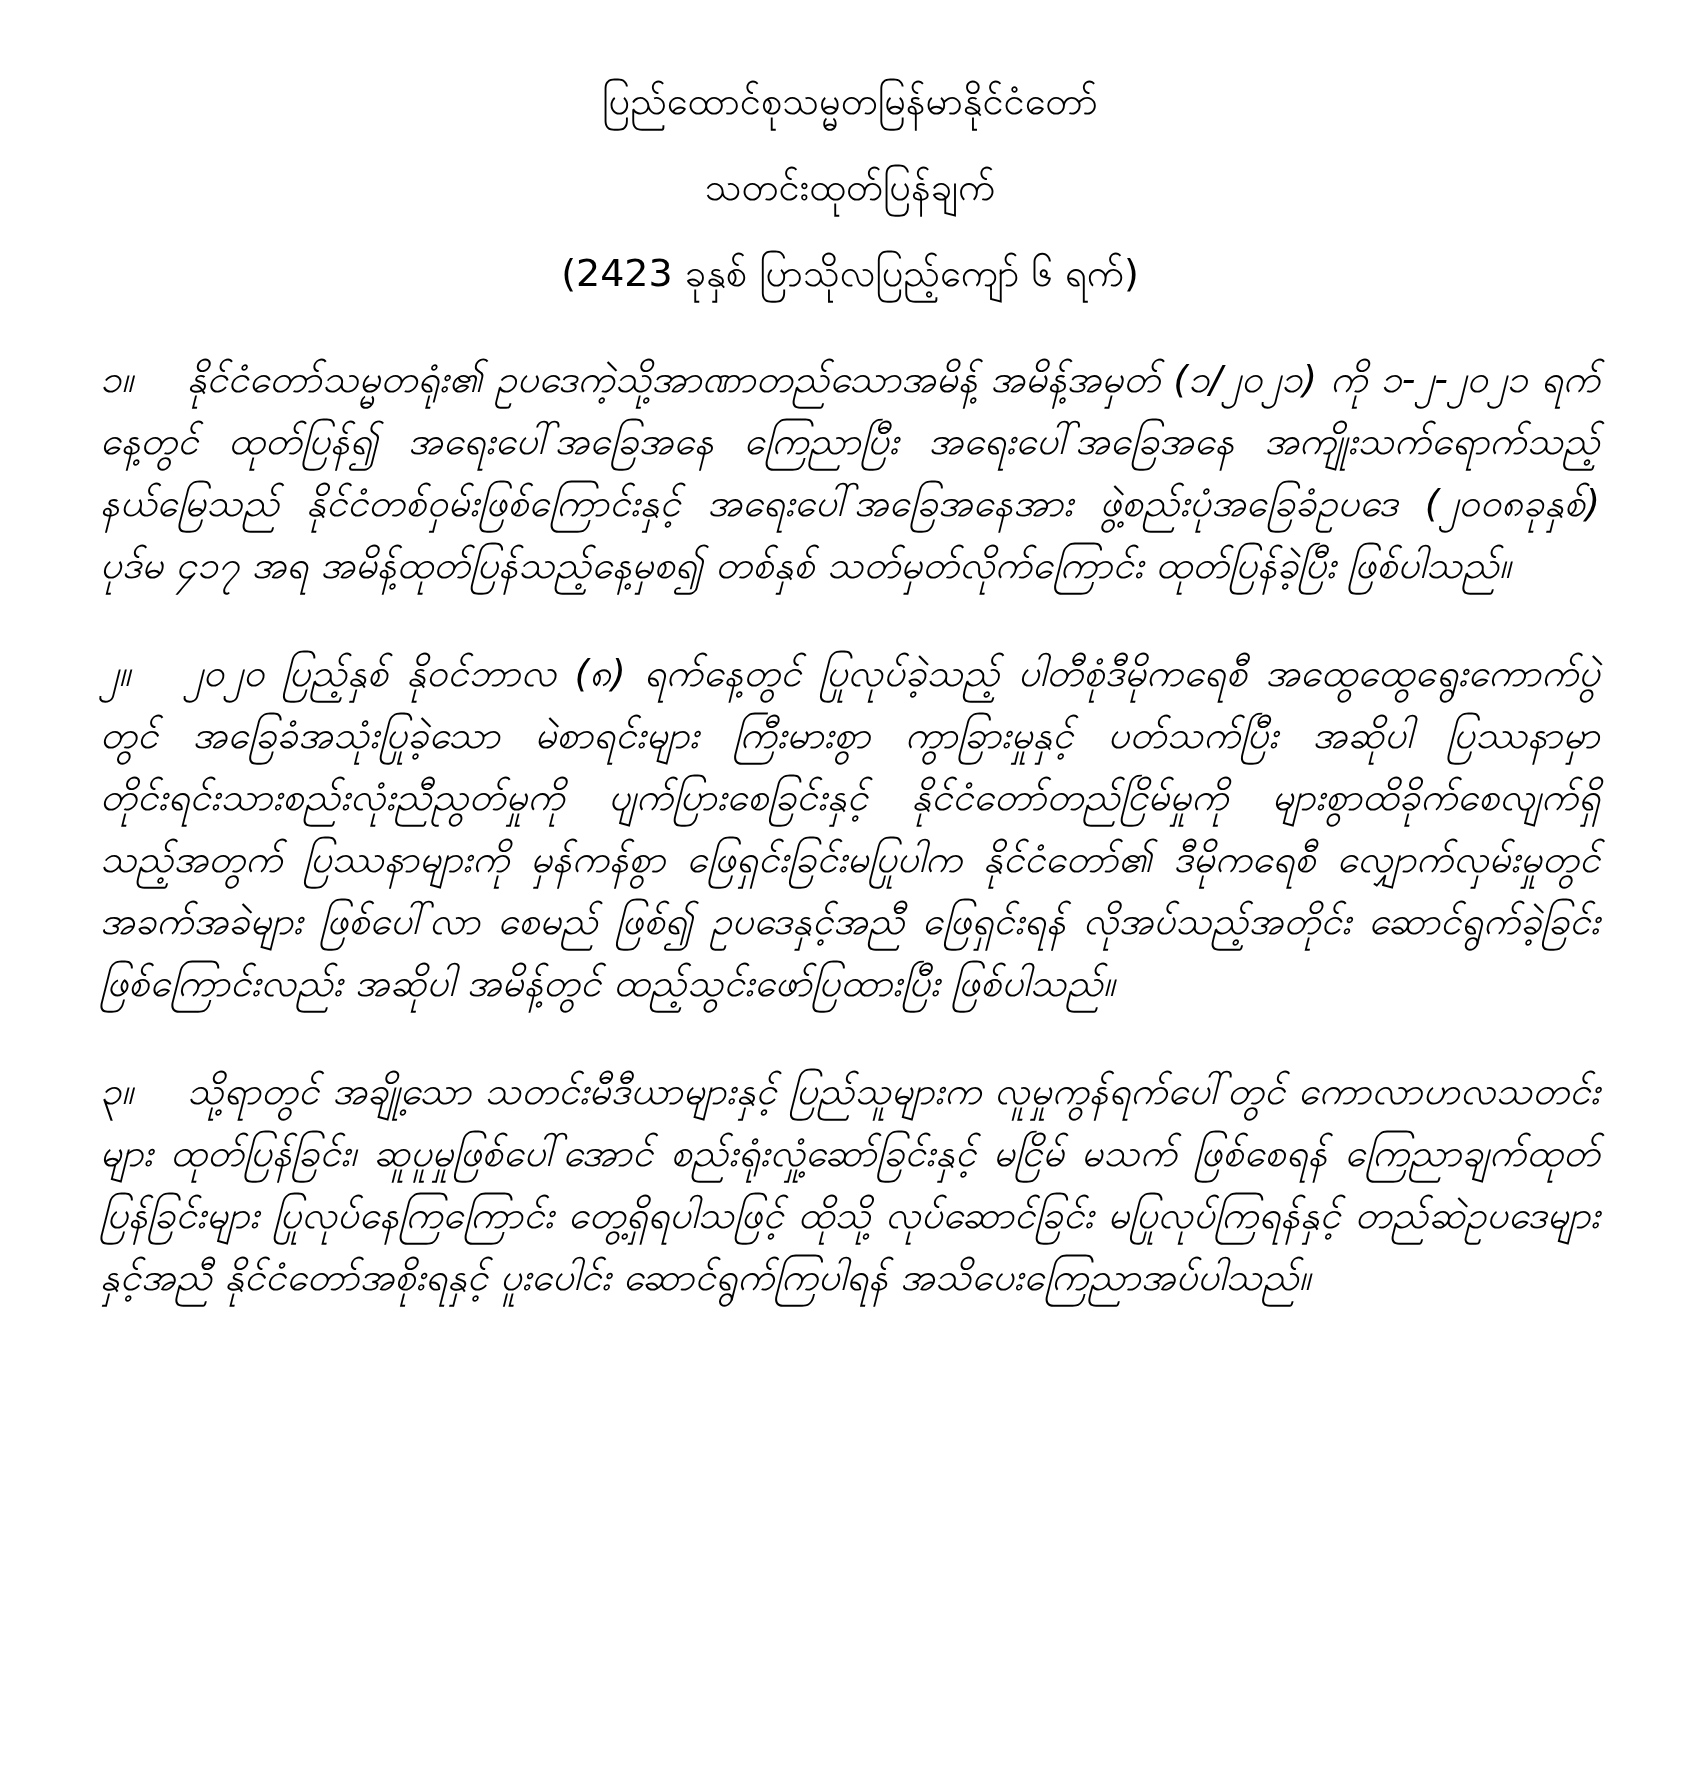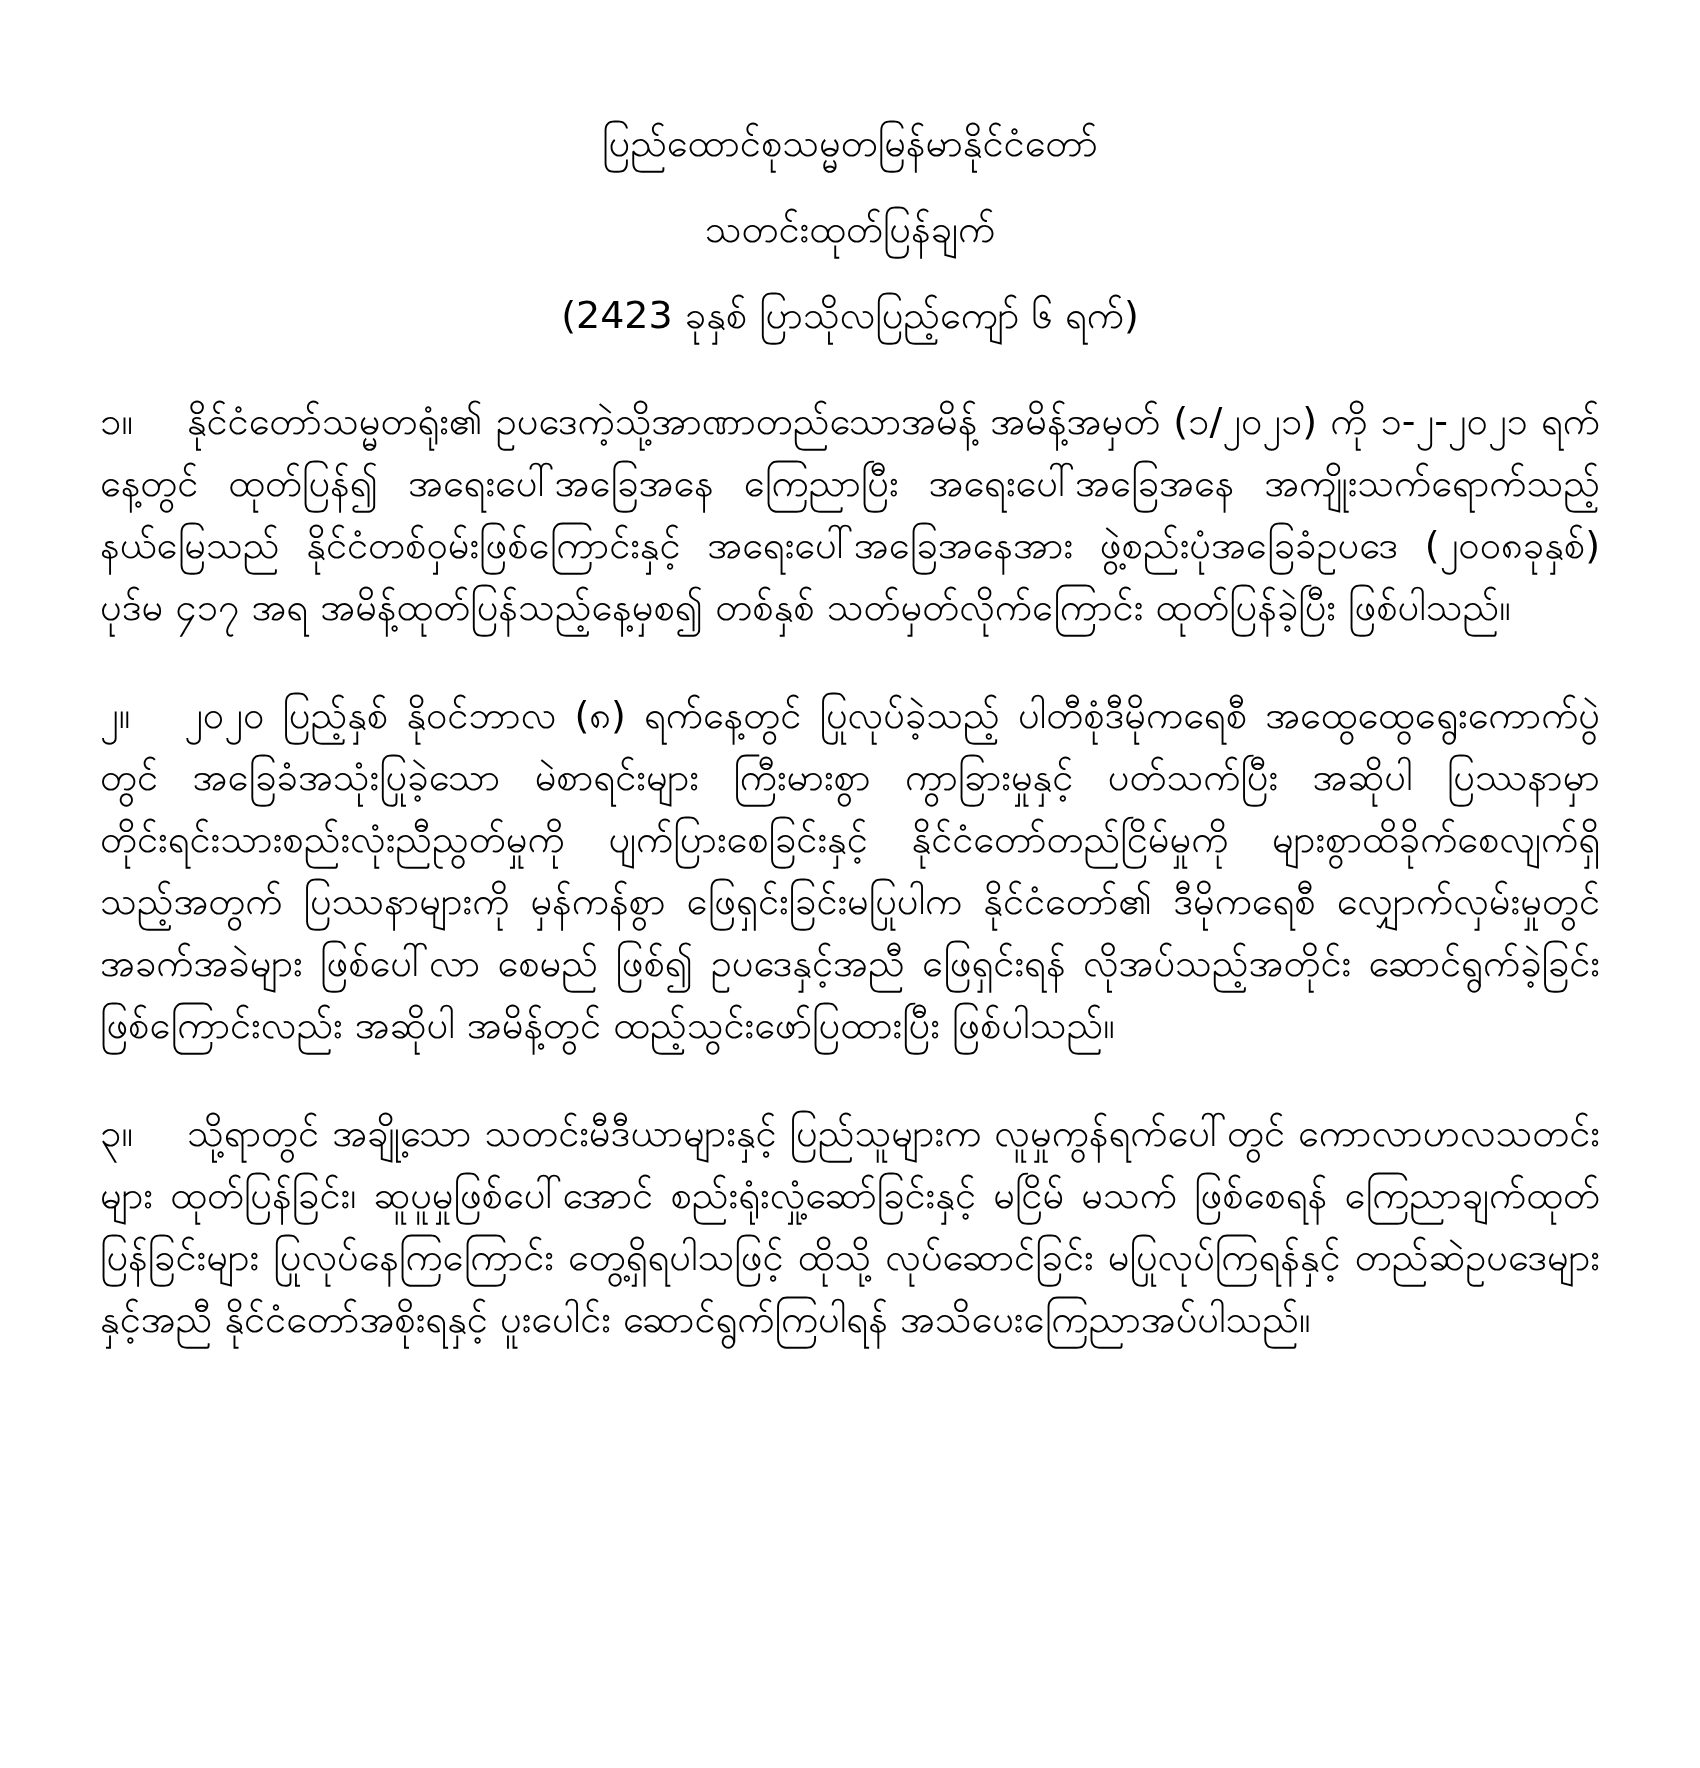--- a/index.html
+++ b/index.html
@@ -10,33 +10,34 @@
   body {
     width: 1700px;
     color: #000000;
     font-family: "DejaVu Sans", sans-serif;
   }
   .page {
     width: 1700px;
     min-height: 1768px;
     box-sizing: border-box;
     background: #ffffff;
-    padding: 120px 100px 60px 100px;
+    padding: 78px 100px 60px 100px;
   }
   .title-block {
     text-align: center;
   }
   .title-line {
     font-size: 38px;
     line-height: 46px;
     margin-bottom: 40px;
     white-space: nowrap;
   }
   .body-block {
     margin-top: 52px;
+    font-style: italic;
   }
   .body-para {
     font-size: 38px;
     line-height: 62px;
     text-align: justify;
     margin: 0 0 46px 0;
   }
   .para-num {
     display: inline-block;
     margin-right: 54px;

